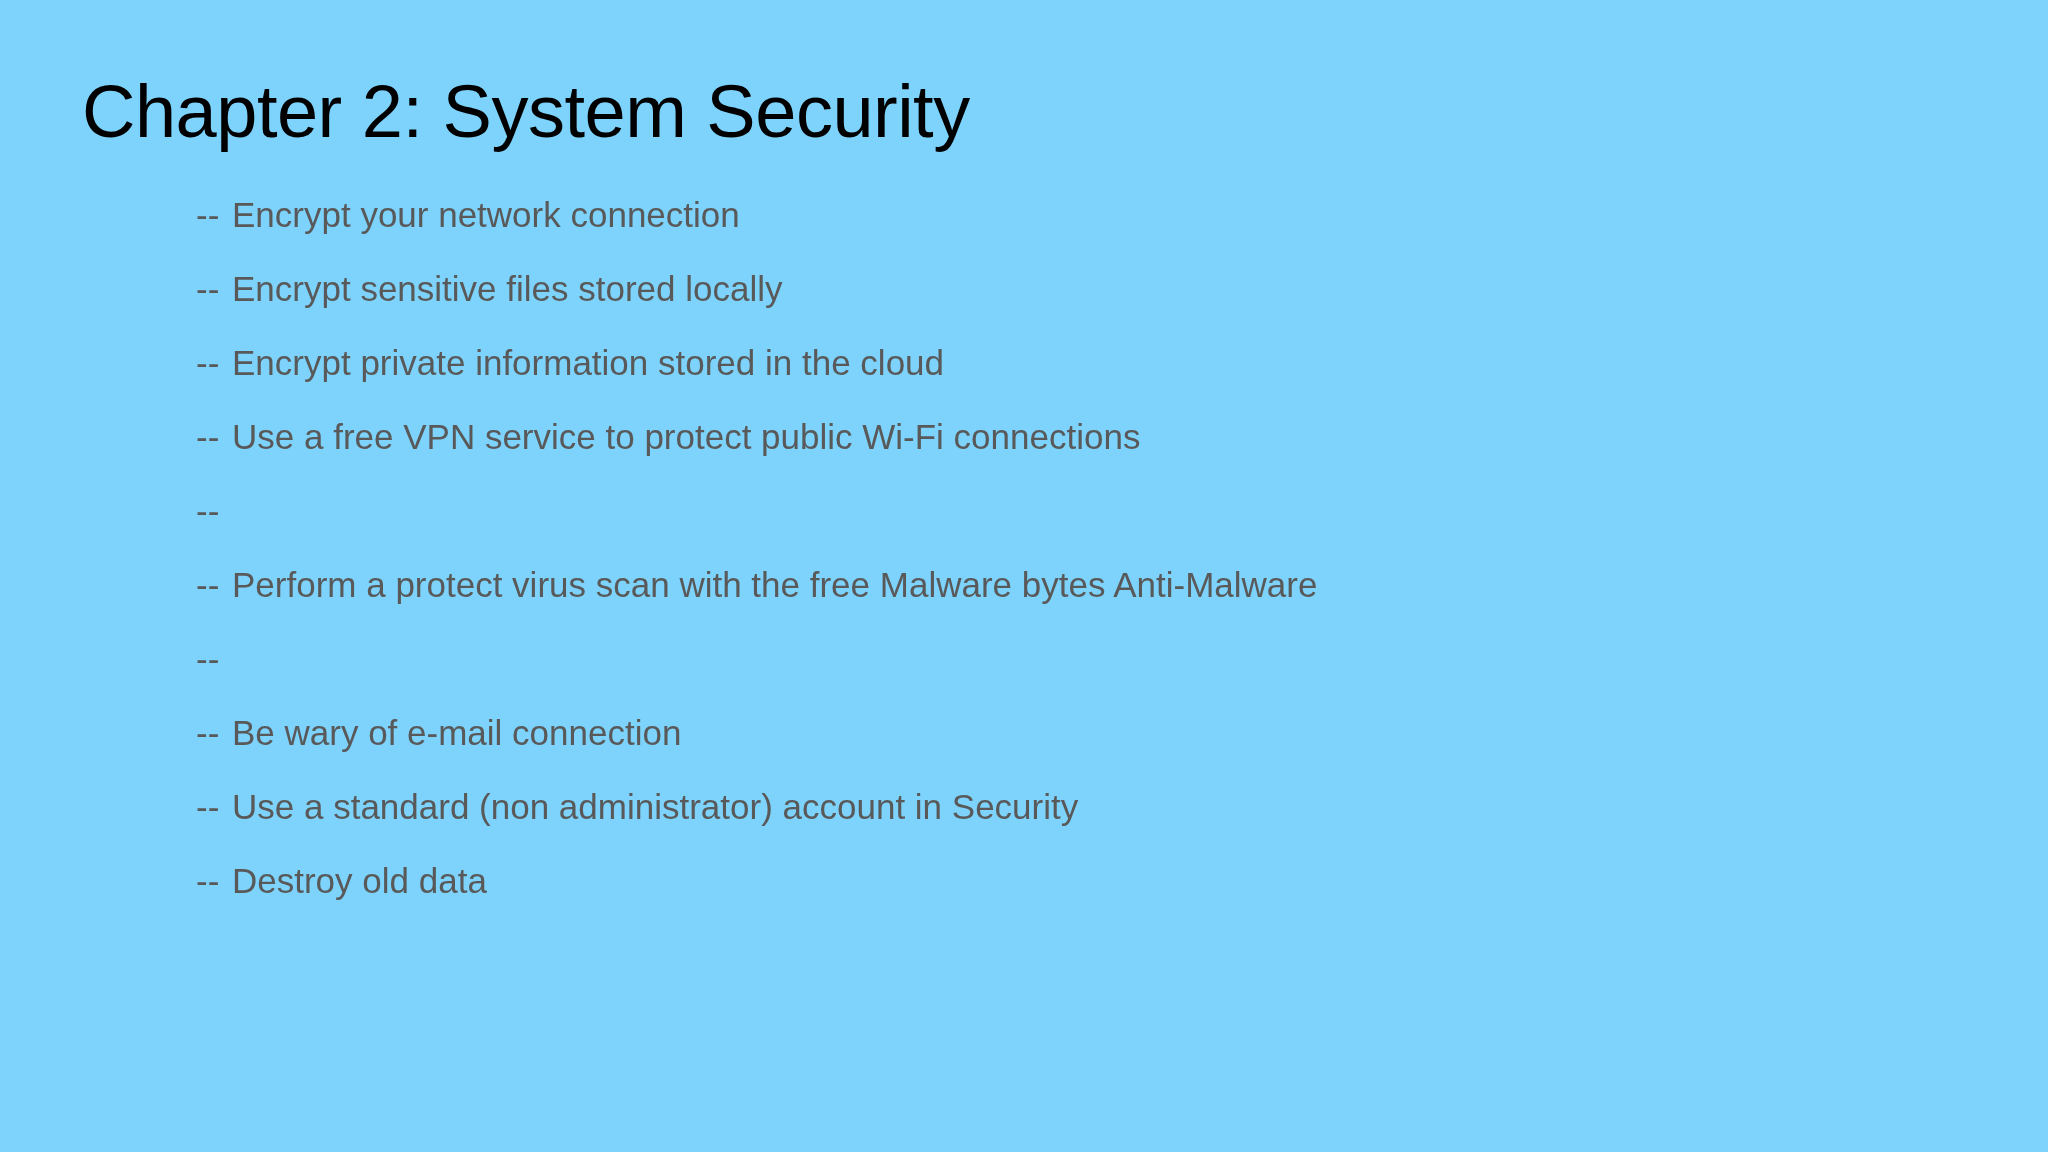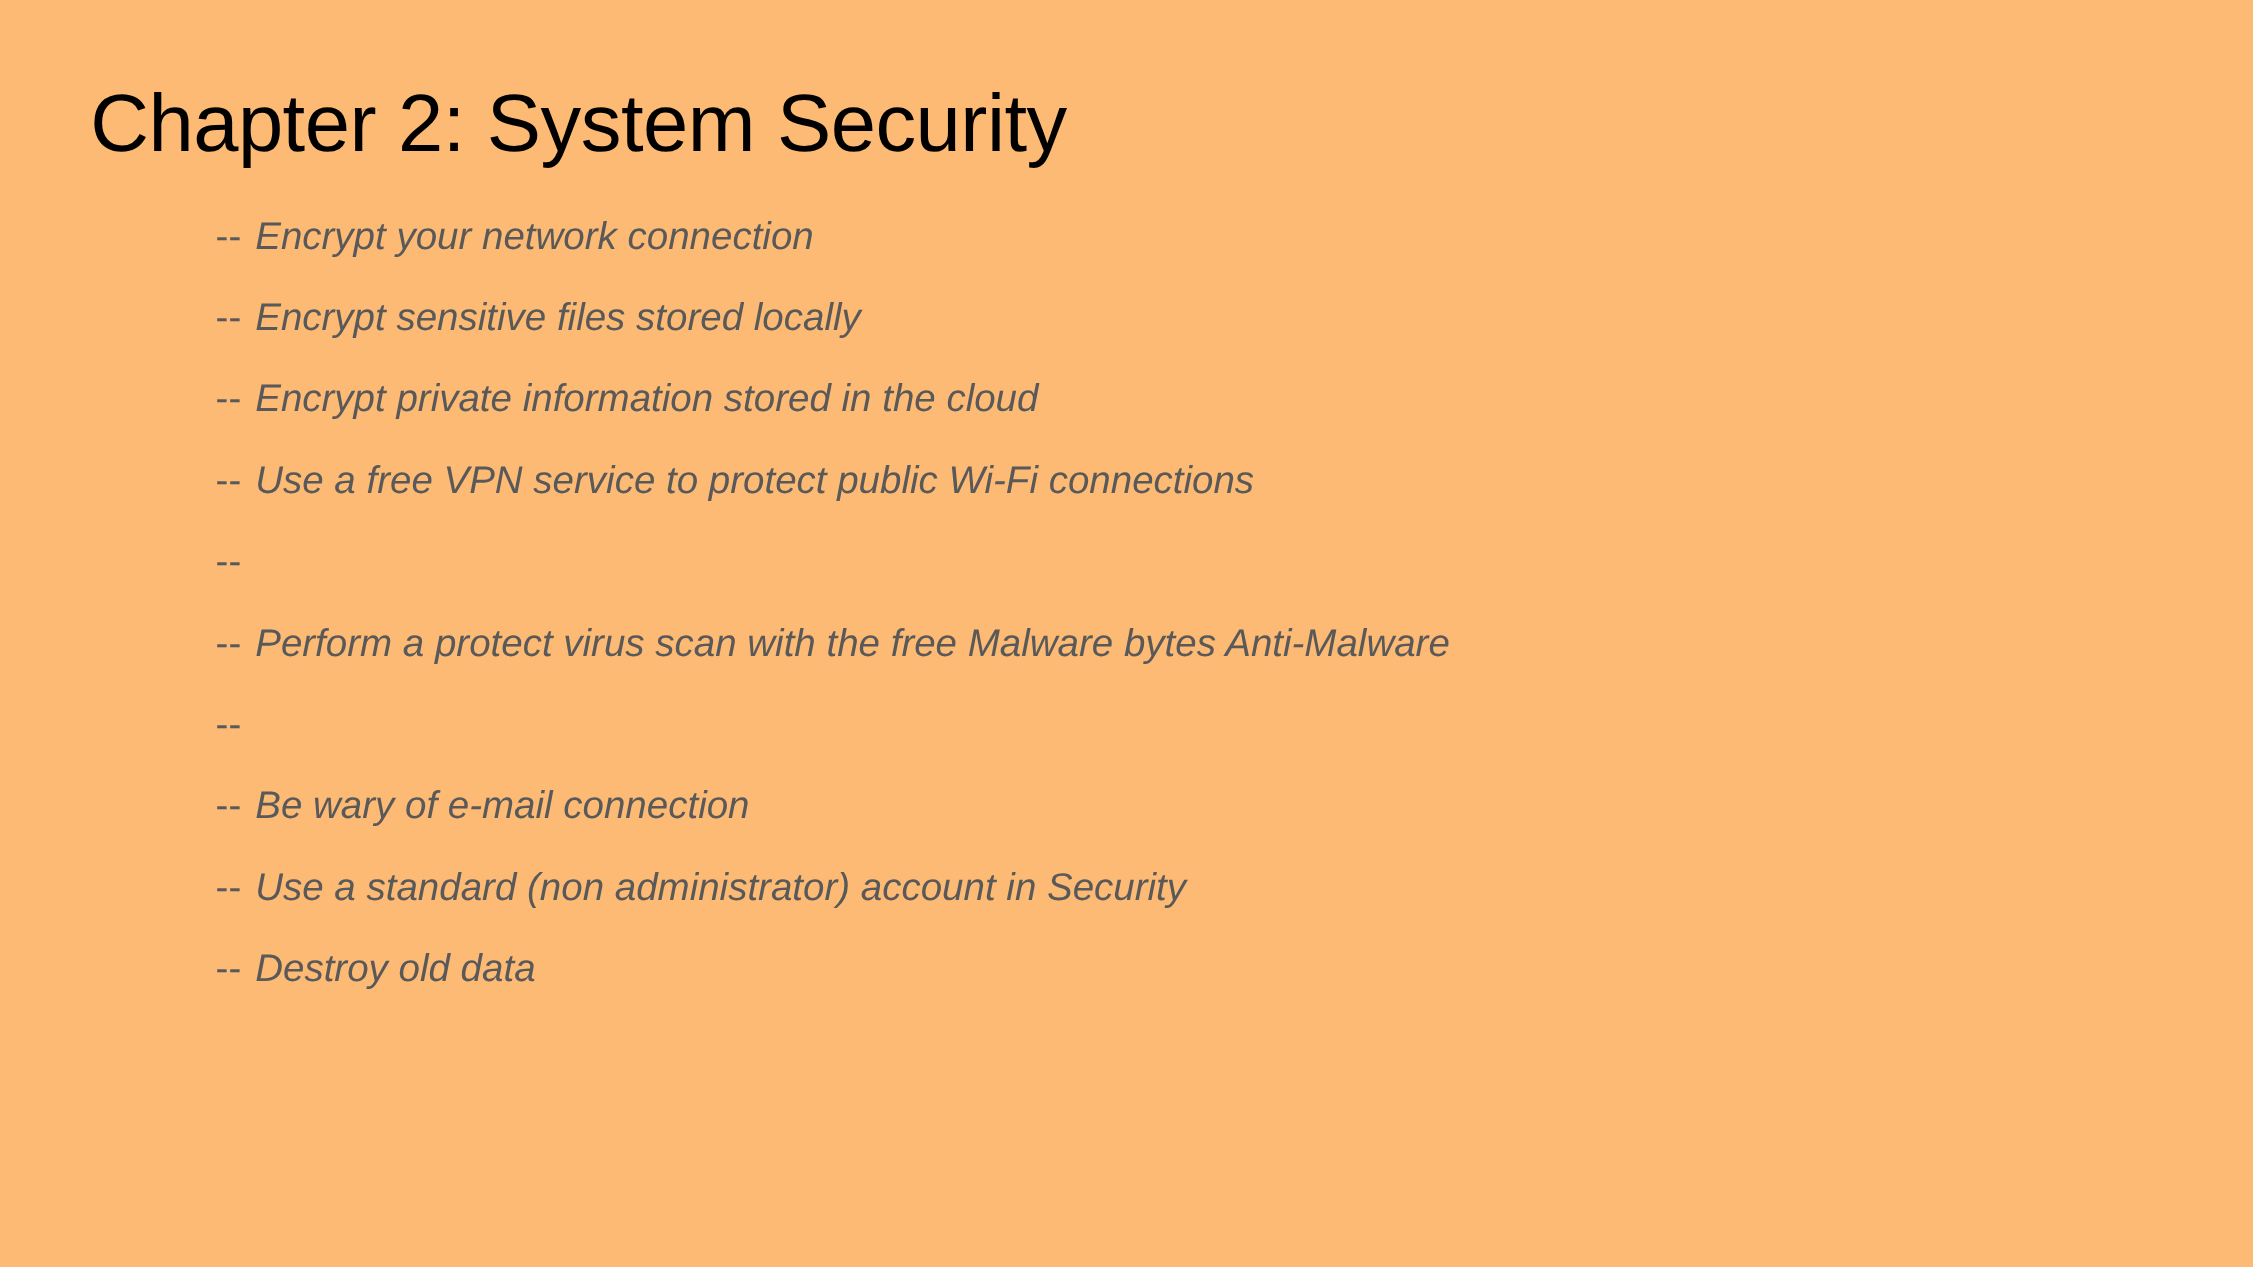--- a/index.html
+++ b/index.html
@@ -13,21 +13,21 @@
     height: 1152px;
     overflow: hidden;
     font-family: "Liberation Sans", sans-serif;
     -webkit-font-smoothing: antialiased;
   }
 
   .slide {
     position: relative;
     width: 2048px;
     height: 1152px;
-    background: #fdba74;
+    background: #7dd3fc;
     box-sizing: border-box;
   }
 
   .slide-title {
     position: absolute;
     left: 82px;
     top: 22px;
     font-size: 74px;
     line-height: 1.08;
     font-weight: 400;
@@ -73,21 +73,20 @@
   .bullet-marker {
     flex: none;
     width: 36px;
     color: #595959;
     font-size: 35px;
     letter-spacing: 0px;
   }
 
   .bullet-text {
     flex: none;
-    font-style: italic;
   }
 </style>
 </head>
 <body>
 
 <div class="slide">
 
   <h1 class="slide-title">Chapter 2: System Security</h1>
 
   <div class="body-block">

